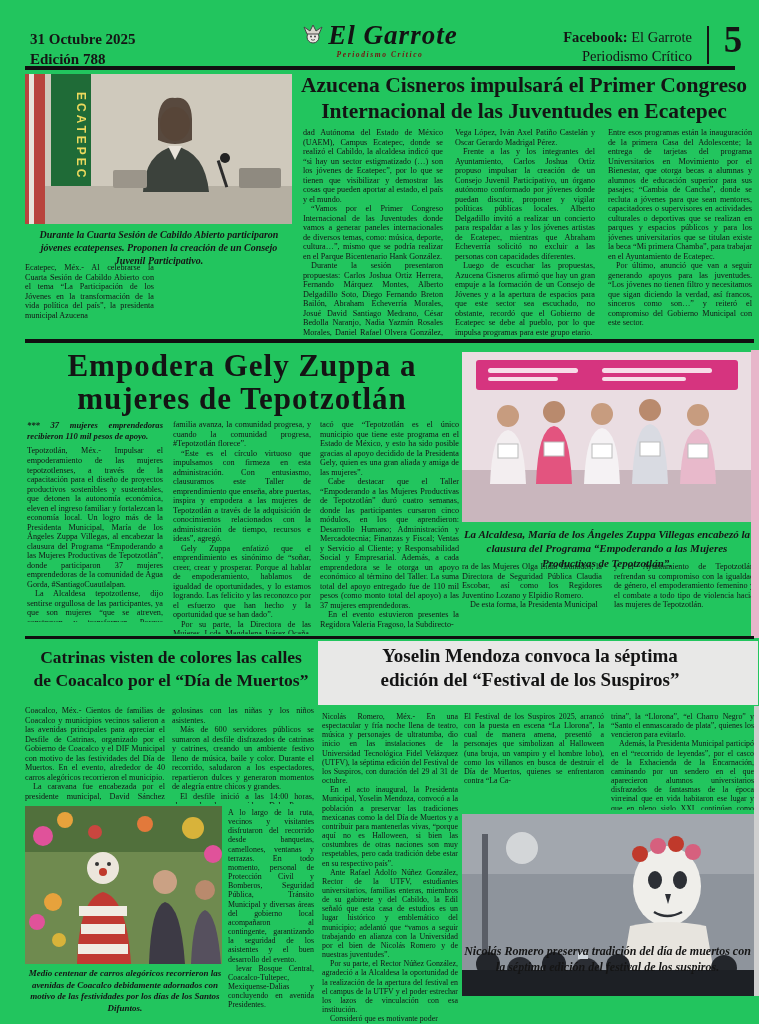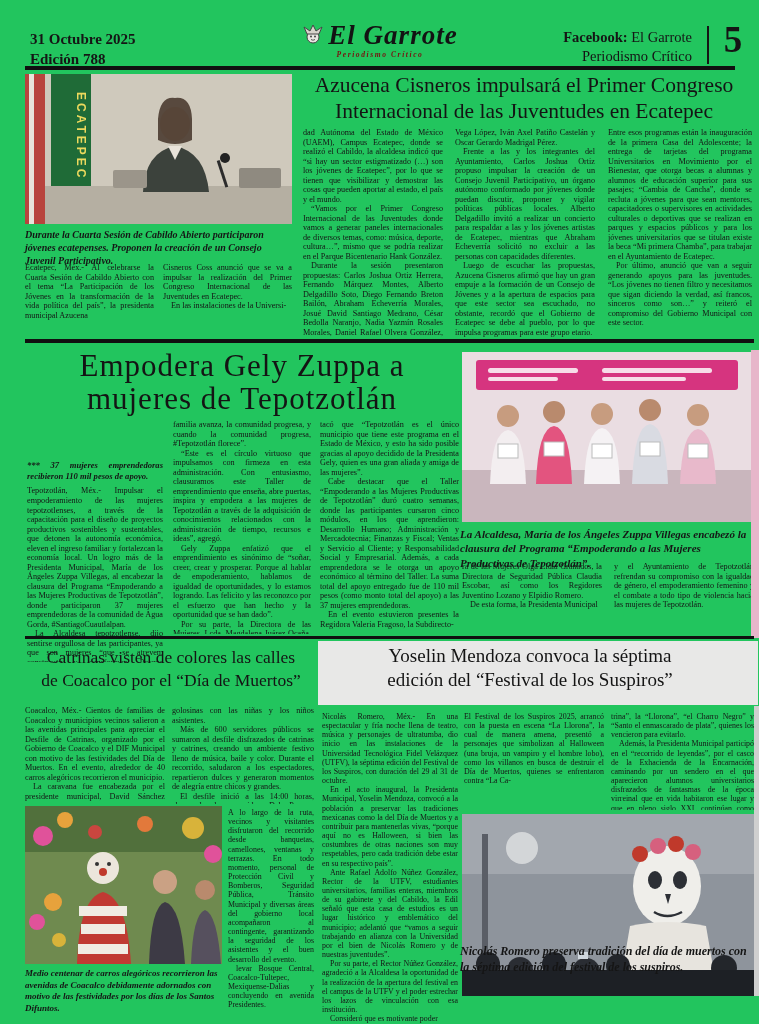--- a/index.html
+++ b/index.html
@@ -19,27 +19,27 @@
   .rule{background:#101010;}
   .rule-header{left:25px;top:66px;width:710px;height:3.5px;}
   .rule-mid{left:25px;top:339px;width:729px;height:3.5px;}
   .rule-bottom{left:25px;top:636px;width:729px;height:3px;}
   .coltext{font-size:8.2px;line-height:1.16;text-align:justify;overflow:hidden;}
   .coltext p{margin:0;}
   .coltext p + p{text-indent:8px;}
   .small{font-size:7.9px;}
 
   
-  .headline{font-weight:normal;text-align:center;color:#141414;}
+  .headline{font-weight:bold;text-align:center;color:#141414;}
   .headline1{left:296px;top:72px;width:456px;font-size:21.5px;line-height:1.22;}
   .headline2{left:22px;top:350px;width:440px;font-size:31px;line-height:1.06;letter-spacing:1px;}
   .headline3{left:25px;top:646px;width:292px;font-size:17.5px;line-height:1.3;}
   .headline4-box{left:318px;top:641px;width:440px;height:64px;background:#e8e8e7;}
   .headline4{left:312px;top:644px;width:436px;font-size:19px;line-height:1.28;}
-  .caption{font-weight:bold;font-style:italic;text-align:left;line-height:1.3;font-family:Liberation Serif, serif;}
+  .caption{font-weight:bold;font-style:italic;text-align:center;line-height:1.3;font-family:Liberation Serif, serif;}
   .caption1{left:25px;top:228px;width:268px;font-size:10px;}
   .caption2{left:460px;top:527px;width:294px;font-size:11px;}
   .caption3{left:25px;top:968px;width:200px;font-size:9px;}
   .caption4{left:460px;top:944px;width:295px;font-size:12px;}
   .kicker{font-weight:bold;font-style:italic;font-size:8.6px;line-height:1.25;margin-bottom:5px;text-align:justify;}
 
   
   .photo{display:block;}
   .strip-pink{left:751px;top:350px;width:8px;height:288px;background:#e7b6ca;}
   .strip-grey{left:754px;top:706px;width:5px;height:290px;background:#cfcfcf;}
@@ -93,24 +93,20 @@
     <rect x="196" y="86" width="3" height="28" fill="#2c2c2c" transform="rotate(-18 197 100)"></rect>
     <circle cx="200" cy="84" r="5" fill="#222"></circle>
     <rect x="214" y="94" width="42" height="20" rx="2" fill="#8f8a80"></rect>
     <rect x="88" y="96" width="34" height="18" rx="2" fill="#9b958a"></rect>
   </svg>
   <div class="abs caption caption1">Durante la Cuarta Sesión de Cabildo Abierto participaron jóvenes ecatepenses. Proponen la creación de un Consejo Juvenil Participativo.</div>
 
   <div class="abs coltext" style="left:25px;top:263px;width:129px;height:74px;">
       <p>Ecatepec, Méx.- Al celebrarse la Cuarta Sesión de Cabildo Abierto con el tema “La Participación de los Jóvenes en la transformación de la vida política del país”, la presidenta municipal Azucena</p>
     </div>
-  <div class="abs coltext" style="left:163px;top:263px;width:129px;height:74px;">
-      <p>Cisneros Coss anunció que se va a impulsar la realización del Primer Congreso Internacional de las Juventudes en Ecatepec.</p>
-      <p>En las instalaciones de la Universi-</p>
-    </div>
 
   <div class="abs headline headline1">Azucena Cisneros impulsará el Primer Congreso Internacional de las Juventudes en Ecatepec</div>
 
   <div class="abs coltext" style="left:303px;top:128px;width:140px;height:210px;">
       <p>dad Autónoma del Estado de México (UAEM), Campus Ecatepec, donde se realizó el Cabildo, la alcaldesa indicó que “si hay un sector estigmatizado (…) son los jóvenes de Ecatepec”, por lo que se tienen que visibilizar y demostrar las cosas que pueden aportar al estado, el país y el mundo.</p>
       <p>“Vamos por el Primer Congreso Internacional de las Juventudes donde vamos a generar paneles internacionales de diversos temas, como: música, deporte, cultura…”, mismo que se podría realizar en el Parque Bicentenario Hank González.</p>
       <p>Durante la sesión presentaron propuestas: Carlos Joshua Ortiz Herrera, Fernando Márquez Montes, Alberto Delgadillo Soto, Diego Fernando Breton Bailón, Abraham Echeverría Morales, Josué David Santiago Medrano, César Bedolla Naranjo, Nadia Yazmín Rosales Morales, Daniel Rafael Olvera González, Alex</p>
     </div>
   <div class="abs coltext" style="left:455px;top:128px;width:140px;height:210px;">
       <p>Vega López, Iván Axel Patiño Castelán y Oscar Gerardo Madrigal Pérez.</p>
@@ -122,21 +118,21 @@
       <p>Por último, anunció que van a seguir generando apoyos para las juventudes. “Los jóvenes no tienen filtro y necesitamos que sigan diciendo la verdad, así francos, sinceros como son…” y reiteró el compromiso del Gobierno Municipal con este sector.</p>
     </div>
 
   <div class="abs rule rule-mid"></div>
 
   <div class="abs headline headline2">
     <div>Empodera Gely Zuppa a</div>
     <div>mujeres de Tepotzotlán</div>
   </div>
 
-  <div class="abs" style="left:27px;top:420px;width:136px;height:214px;margin-top:40px;">
+  <div class="abs" style="left:27px;top:420px;width:136px;height:214px;">
     <div class="kicker">*** 37 mujeres emprendedoras recibieron 110 mil pesos de apoyo.</div>
     <div class="coltext" style="height:176px;">
         <p>Tepotzotlán, Méx.- Impulsar el empoderamiento de las mujeres tepotzotlenses, a través de la capacitación para el diseño de proyectos productivos sostenibles y sustentables, que detonen la autonomía económica, eleven el ingreso familiar y fortalezcan la economía local. Un logro más de la Presidenta Municipal, María de los Ángeles Zuppa Villegas, al encabezar la clausura del Programa “Empoderando a las Mujeres Productivas de Tepotzotlán”, donde participaron 37 mujeres emprendedoras de la comunidad de Agua Gorda, #SantiagoCuautlalpan.</p>
         <p>La Alcaldesa tepotzotlense, dijo sentirse orgullosa de las participantes, ya que son mujeres “que se atreven, construyen y transforman. Porque cuando una mujer emprende, la familia avanza, y cuando la</p>
       </div>
   </div>
   <div class="abs coltext" style="left:173px;top:420px;width:138px;height:214px;">
       <p>familia avanza, la comunidad progresa, y cuando la comunidad progresa, #Tepotzotlán florece”.</p>
       <p>“Este es el círculo virtuoso que impulsamos con firmeza en esta administración. Con entusiasmo, clausuramos este Taller de emprendimiento que enseña, abre puertas, inspira y empodera a las mujeres de Tepotzotlán a través de la adquisición de conocimientos relacionados con la administración de tiempo, recursos e ideas”, agregó.</p>
       <p>Gely Zuppa enfatizó que el emprendimiento es sinónimo de “soñar, creer, crear y prosperar. Porque al hablar de empoderamiento, hablamos de igualdad de oportunidades, y lo estamos logrando. Las felicito y las reconozco por el esfuerzo que han hecho y la oportunidad que se han dado”.</p>

